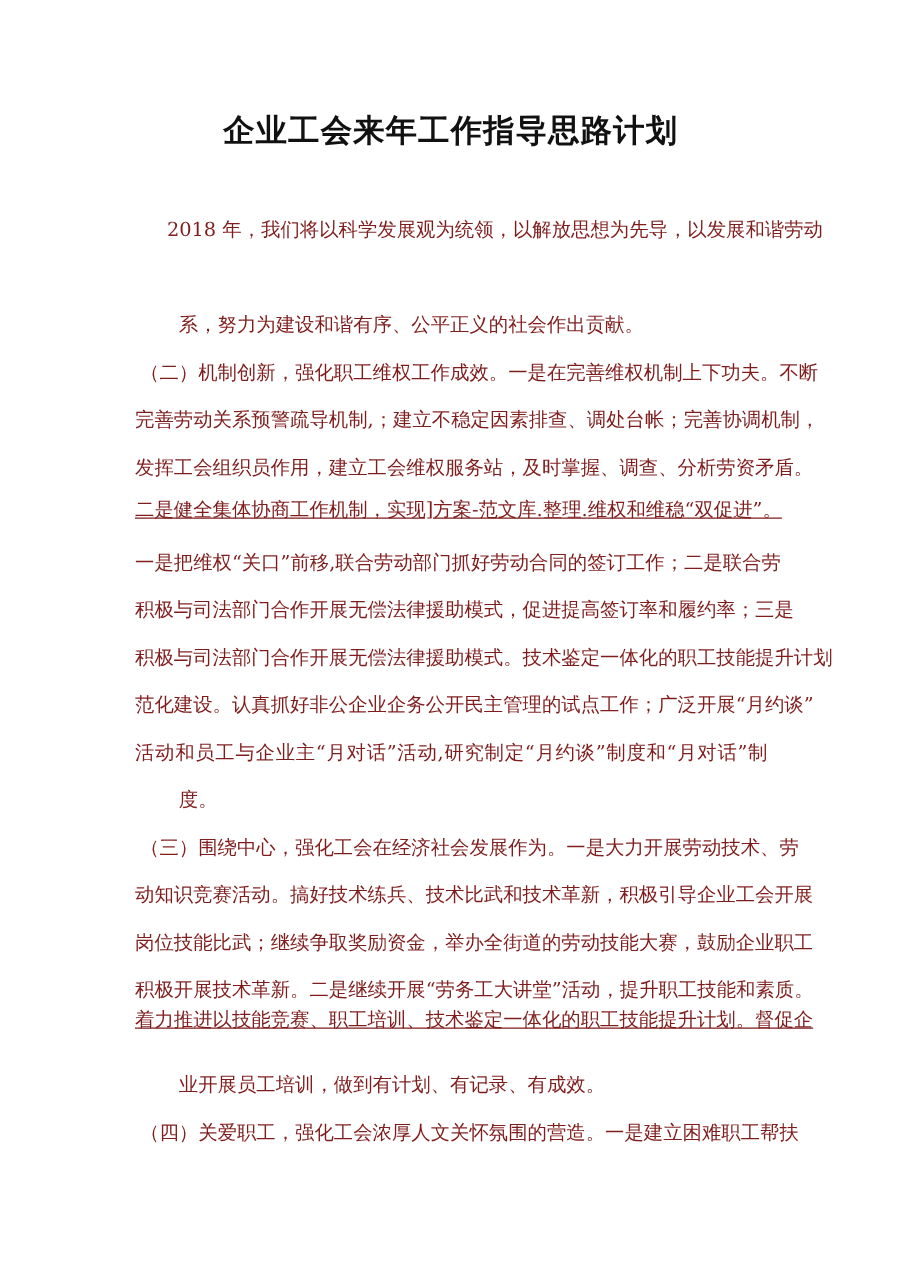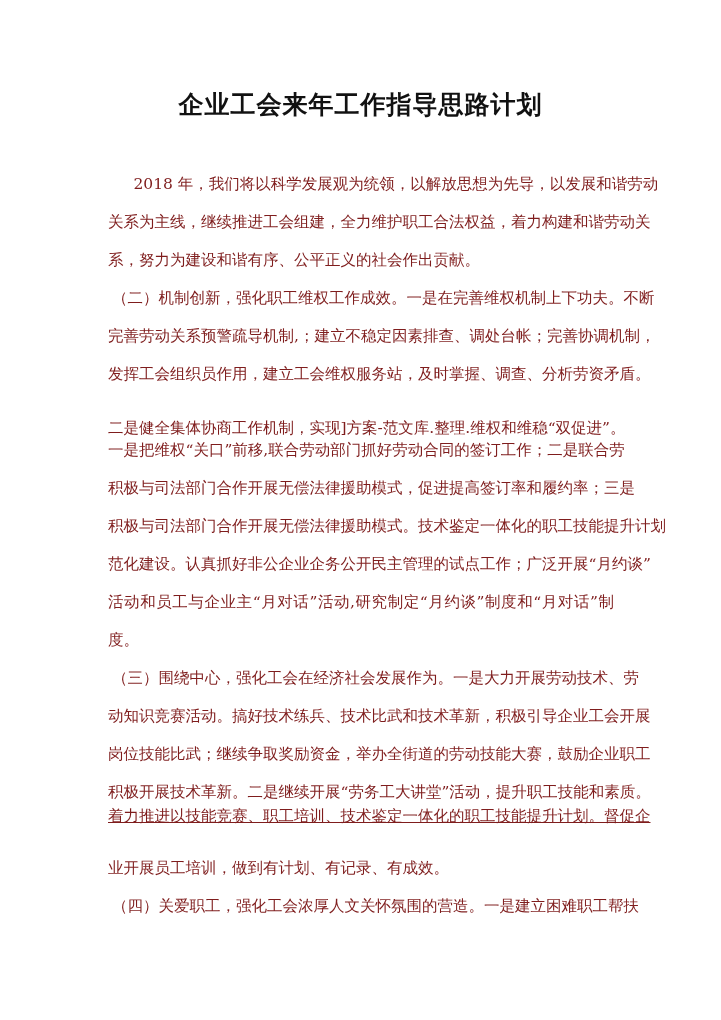--- a/index.html
+++ b/index.html
@@ -14,36 +14,35 @@
     text-align: center; font-size: 25px; font-weight: bold; letter-spacing: 1px;
     font-family: "DejaVu Sans", "Liberation Sans", sans-serif;
     color: #111;
   }
   .line {
     position: absolute; left: 108px; width: 506px; height: 24px;
     font-size: 15.5px; line-height: 24px; white-space: nowrap;
     text-align: justify; text-align-last: justify;
     color: #7f1d1d;
   }
-  .line.last { text-align-last: left; }
+  .line.last { text-align-last: left; margin-left: 35px; }
 </style>
 </head>
 <body>
 
 <div class="page">
   <div class="title">企业工会来年工作指导思路计划</div>
 
   <div class="line" style="top:172px; left:118px; width:496px;">　2018 年，我们将以科学发展观为统领，以解放思想为先导，以发展和谐劳动</div>
-  <div class="line" style="top:210px;">关系为主线，继续推进工会组建，全力维护职工合法权益，着力构建和谐劳动关</div>
   <div class="line last" style="top:248px;">系，努力为建设和谐有序、公平正义的社会作出贡献。</div>
 
   <div class="line" style="top:286px; left:112px; width:502px;">（二）机制创新，强化职工维权工作成效。一是在完善维权机制上下功夫。不断</div>
   <div class="line" style="top:324px;">完善劳动关系预警疏导机制,；建立不稳定因素排查、调处台帐；完善协调机制，</div>
   <div class="line" style="top:362px;">发挥工会组织员作用，建立工会维权服务站，及时掌握、调查、分析劳资矛盾。</div>
-  <div class="line" style="top:416px;">二是健全集体协商工作机制，实现]方案-范文库.整理.维权和维稳“双促进”。</div>
+  <div class="line" style="top:396px;text-decoration:underline;">二是健全集体协商工作机制，实现]方案-范文库.整理.维权和维稳“双促进”。</div>
   <div class="line" style="top:438px;">一是把维权“关口”前移,联合劳动部门抓好劳动合同的签订工作；二是联合劳</div>
   <div class="line" style="top:476px;">积极与司法部门合作开展无偿法律援助模式，促进提高签订率和履约率；三是</div>
   <div class="line" style="top:514px;">积极与司法部门合作开展无偿法律援助模式。技术鉴定一体化的职工技能提升计划</div>
   <div class="line" style="top:552px;">范化建设。认真抓好非公企业企务公开民主管理的试点工作；广泛开展“月约谈”</div>
   <div class="line" style="top:590px;">活动和员工与企业主“月对话”活动,研究制定“月约谈”制度和“月对话”制</div>
   <div class="line last" style="top:628px;">度。</div>
 
   <div class="line" style="top:666px; left:112px; width:502px;">（三）围绕中心，强化工会在经济社会发展作为。一是大力开展劳动技术、劳</div>
   <div class="line" style="top:704px;">动知识竞赛活动。搞好技术练兵、技术比武和技术革新，积极引导企业工会开展</div>
   <div class="line" style="top:742px;">岗位技能比武；继续争取奖励资金，举办全街道的劳动技能大赛，鼓励企业职工</div>

